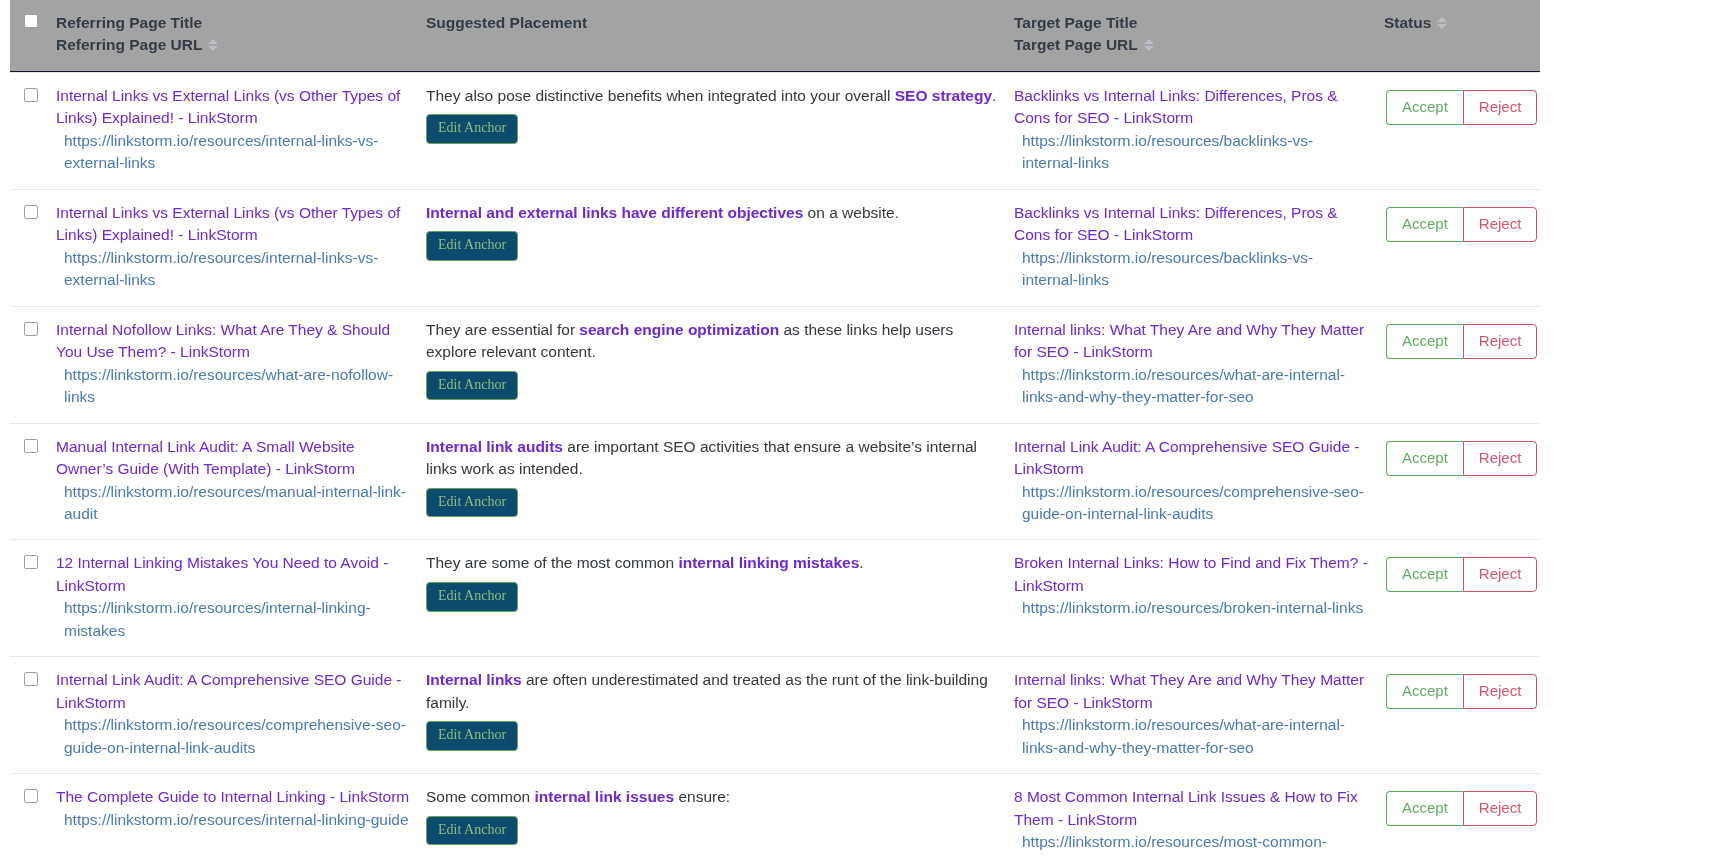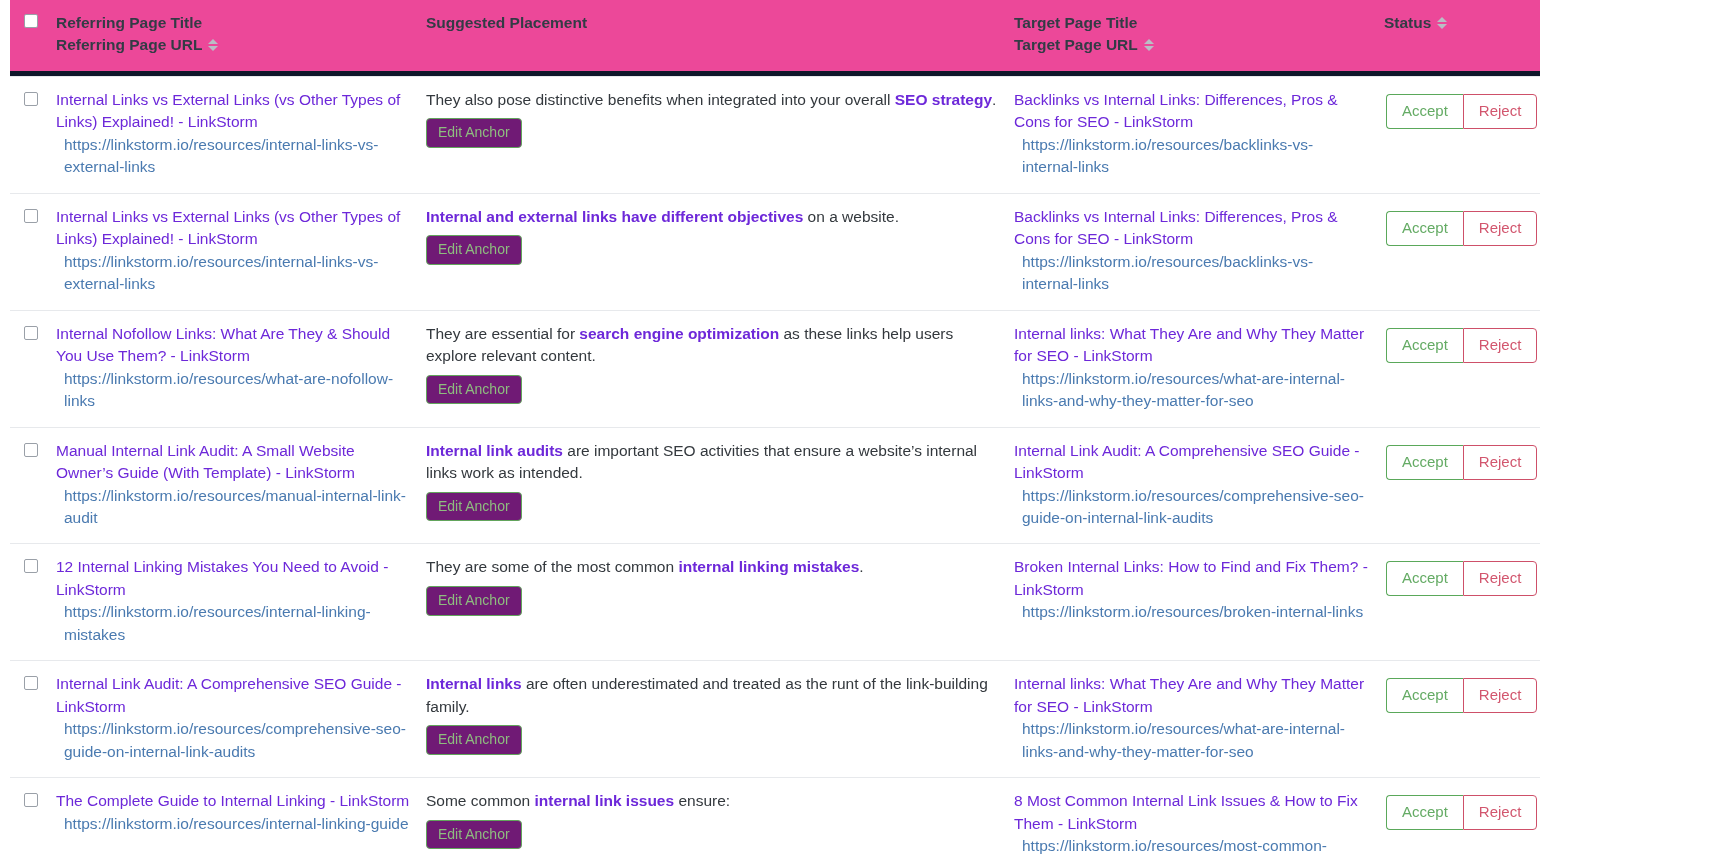--- a/index.html
+++ b/index.html
@@ -29,22 +29,22 @@
   }
   table.data-table {
     width: 1530px;
     border-collapse: collapse;
     table-layout: fixed;
   }
   table.data-table.rows { width: 1690px; }
 
   
   thead th {
-    background: #ec4899;
-    border-bottom: 5px solid #0f172a;
+    background: #a3a3a3;
+    border-bottom: 1px solid #0f172a;
     padding: 12px 8px 14px 8px;
     text-align: left;
     vertical-align: top;
     font-size: 15.5px;
     font-weight: bold;
     color: #333b45;
     line-height: 1.45;
   }
   th.col-check  { width: 38px; padding-left: 14px; padding-right: 0; }
   th.col-ref    { width: 370px; }
@@ -115,24 +115,24 @@
 
   .anchor-strong { color: #6d28d9; font-weight: bold; }
   .sugg-text { display: block; color: #33383d; }
 
   .edit-anchor-btn {
     display: inline-block;
     margin-top: 7px;
     padding: 5px 11px 6px 11px;
     border: 1px solid #62a45c;
     border-radius: 4px;
-    background: #701a75;
+    background: #0c4a6e;
     color: #8ebd7f;
     font-size: 14px;
-    font-family: Liberation Sans, sans-serif;
+    font-family: Liberation Serif, serif;
     line-height: 1.2;
     cursor: pointer;
   }
 
   .btn-group { display: inline-flex; margin-top: 5px; align-items: center; }
   .btn-accept, .btn-reject {
     font-family: "Liberation Sans", sans-serif;
     font-size: 15px;
     line-height: 1.2;
     padding: 7px 15px 8px 15px;

